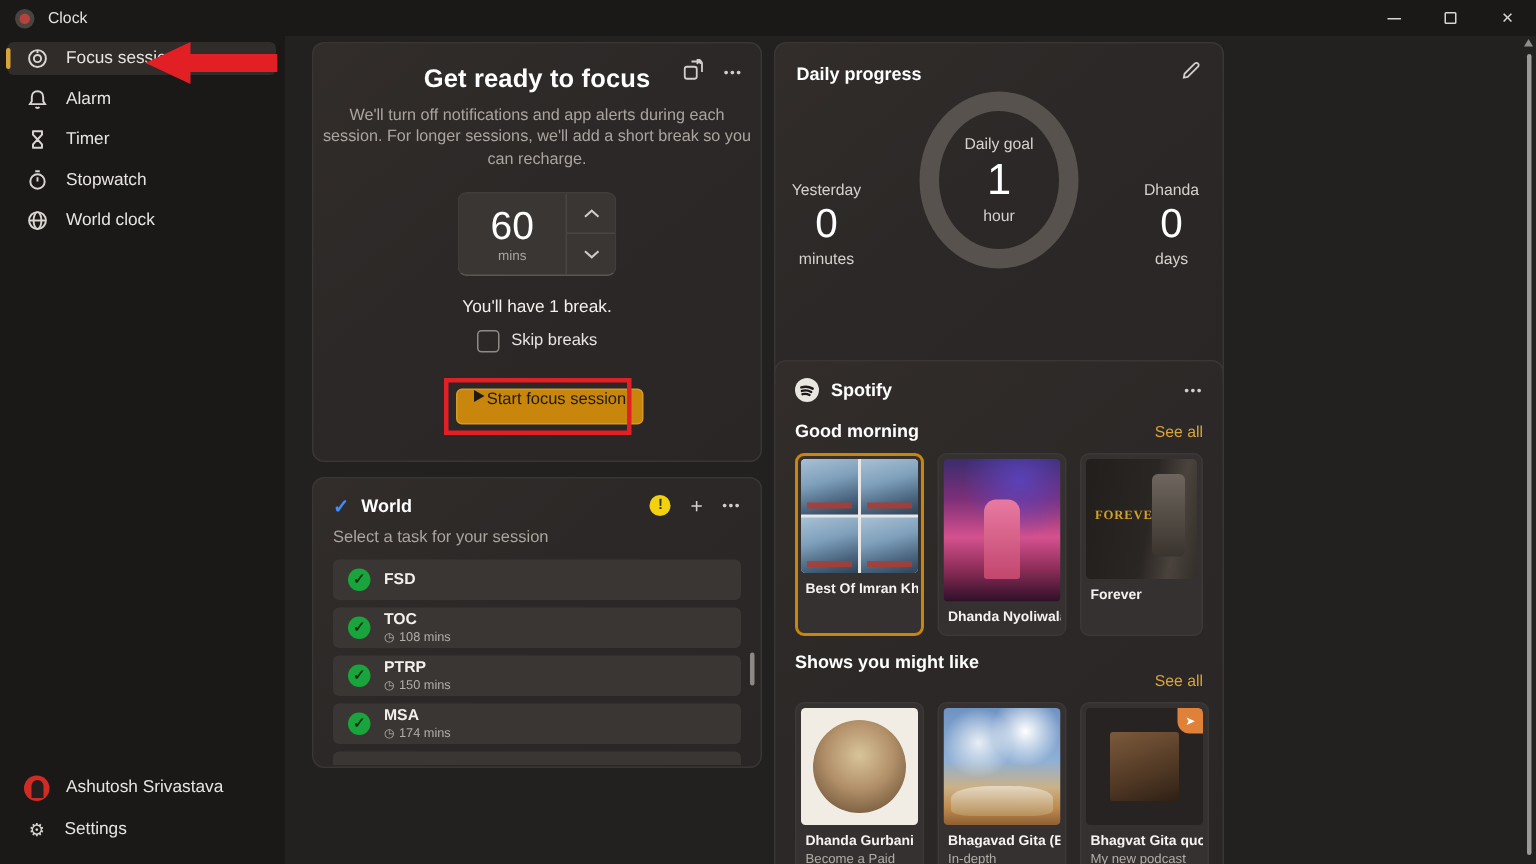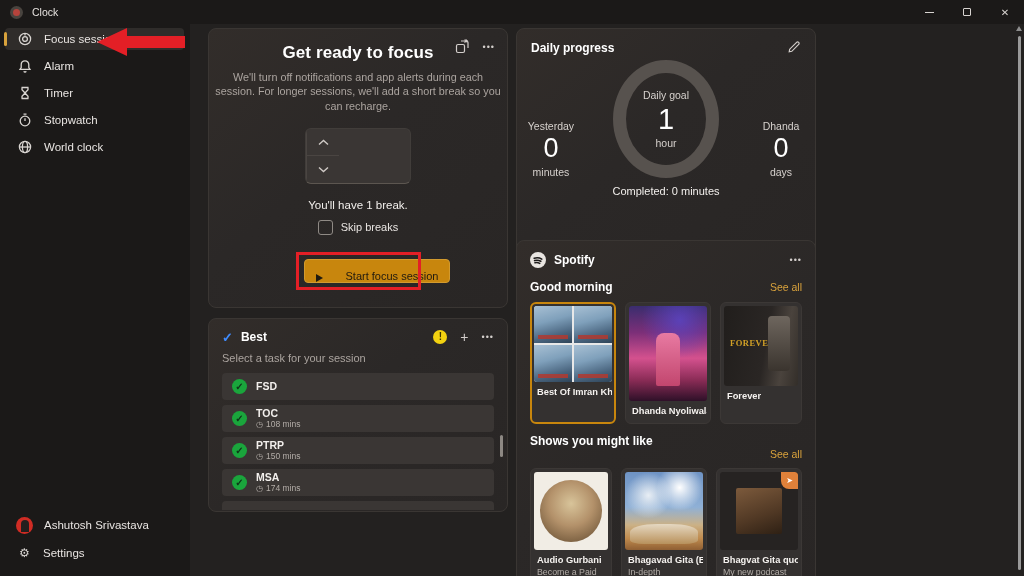--- a/index.html
+++ b/index.html
@@ -54,21 +54,21 @@
   .stepper-btns { width:33px; border-left:1px solid #4a4542; display:flex; flex-direction:column; }
   .spin { flex:1; display:flex; align-items:center; justify-content:center; }
   .spin + .spin { border-top:1px solid #4a4542; }
   .spin svg { stroke:#cfcac6; fill:none; stroke-width:1.4; }
   .break-note { margin-top:15px; text-align:center; font-size:11.5px; color:#f2efec; }
   .skip-row { margin-top:9px; display:flex; align-items:center; justify-content:center; gap:8px; }
   .checkbox { width:15px; height:15px; border:1px solid #8f8a85; border-radius:3px; background:transparent; }
   .skip-label { font-size:11px; color:#e8e4e1; }
   .start-wrap { position:relative; width:125px; margin:17px auto 0; height:38px; }
   .red-rect { position:absolute; left:0; top:0; width:100%; height:100%; border:3px solid #e31f26; z-index:3; }
-  .start-btn { position:absolute; left:8px; top:7px; height:24px; padding:0 11px; display:flex; align-items:flex-end; gap:23px; background:#c8860d; border:1px solid #d29a2e; border-radius:4px; color:#201a10; font-size:11px; font-weight:400; white-space:nowrap; }
+  .start-btn { position:absolute; left:8px; top:7px; height:24px; padding:0 11px; display:flex; align-items:flex-start; gap:2px; background:#c8860d; border:1px solid #d29a2e; border-radius:4px; color:#201a10; font-size:11px; font-weight:400; white-space:nowrap; }
   .play-tri { width:0; height:0; border-left:7px solid #1f1a10; border-top:4.5px solid transparent; border-bottom:4.5px solid transparent; }
   
   .tasks-head { display:flex; align-items:center; padding:11px 13px 0 13px; }
   .todo-logo { font-size:13px; font-weight:700; color:#3f8cff; line-height:1; }
   .tasks-title { margin-left:8px; font-size:12px; font-weight:700; }
   .tasks-head-icons { margin-left:auto; display:flex; align-items:center; gap:13px; }
   .warn-circle { width:14px; height:14px; border-radius:50%; background:#f2d110; color:#3c3403; font-size:10px; font-weight:700; display:flex; align-items:center; justify-content:center; line-height:1; }
   .plus-icon { color:#d3cecb; font-size:14px; font-weight:400; line-height:1; }
   .tasks-sub { padding:8px 13px 0; font-size:11px; color:#aba49f; }
   .task-list { margin:9px 13px 0; display:flex; flex-direction:column; gap:5px; }
@@ -225,20 +225,24 @@
             <rect x="1.5" y="5.5" width="8" height="8" rx="1.5"></rect>
             <path d="M6 2h5.5A1.5 1.5 0 0 1 13 3.5V9"></path>
             <path d="M9.5 3.5 12 1M12 1v2.6M12 1H9.4"></path>
           </svg>
       </span>
       <span class="ellipsis">•••</span>
     </div>
     <div class="focus-title">Get ready to focus</div>
     <div class="focus-desc">We'll turn off notifications and app alerts during each session. For longer sessions, we'll add a short break so you can recharge.</div>
     <div class="stepper">
+      <div class="stepper-val">
+        <div class="stepper-num">60</div>
+        <div class="stepper-unit">mins</div>
+      </div>
       <div class="stepper-btns">
         <div class="spin">
           <svg width="11" height="7" viewBox="0 0 11 7">
               <polyline points="1,5.5 5.5,1.5 10,5.5"></polyline>
             </svg>
         </div>
         <div class="spin">
           <svg width="11" height="7" viewBox="0 0 11 7">
               <polyline points="1,1.5 5.5,5.5 10,1.5"></polyline>
             </svg>
@@ -255,21 +259,21 @@
       <div class="start-btn">
         <span class="play-tri"></span>
         <span>Start focus session</span>
       </div>
     </div>
   </div>
 
   <div class="card" id="tasks-card">
     <div class="tasks-head">
       <span class="todo-logo">✓</span>
-      <span class="tasks-title">Best</span>
+      <span class="tasks-title">World</span>
       <div class="tasks-head-icons">
         <span class="warn-circle">!</span>
         <span class="plus-icon">+</span>
         <span class="ellipsis">•••</span>
       </div>
     </div>
     <div class="tasks-sub">Select a task for your session</div>
     <div class="task-list">
       <div class="task-row">
         <span class="task-check">✓</span>
@@ -332,21 +336,20 @@
         <div class="stat-label">Daily goal</div>
         <div class="stat-value">1</div>
         <div class="stat-unit">hour</div>
       </div>
       <div class="stat">
         <div class="stat-label">Dhanda</div>
         <div class="stat-value">0</div>
         <div class="stat-unit">days</div>
       </div>
     </div>
-    <div class="completed">Completed: 0 minutes</div>
   </div>
 
   <div class="card" id="spotify-card">
     <div class="spot-head">
       <span class="spot-logo">
         <svg width="16" height="16" viewBox="0 0 16 16">
             <path d="M4.2 6.3c2.6-.8 5.4-.5 7.6.8"></path>
             <path d="M4.6 8.6c2.1-.6 4.4-.3 6.2.7"></path>
             <path d="M5 10.8c1.6-.45 3.3-.2 4.7.55"></path>
           </svg>
@@ -385,21 +388,21 @@
 
     <div class="sec-head" style="margin-top:10px;flex-direction:column;">
       <span class="sec-title">Shows you might like</span>
       <span class="see-all">See all</span>
     </div>
     <div class="tile-row">
       <div class="tile" style="height:160px;">
         <div class="tile-art art-gurbani">
             <div class="portrait"></div>
           </div>
-        <div class="tile-title">Audio Gurbani</div>
+        <div class="tile-title">Dhanda Gurbani</div>
         <div class="tile-sub">Become a Paid Subscriber: https:/...</div>
       </div>
       <div class="tile" style="height:160px;">
         <div class="tile-art art-gita"></div>
         <div class="tile-title">Bhagavad Gita (E...</div>
         <div class="tile-sub">In-depth discussion of the Srimad...</div>
       </div>
       <div class="tile" style="height:160px;">
         <div class="tile-art art-quote">
           <div class="mini"></div>

